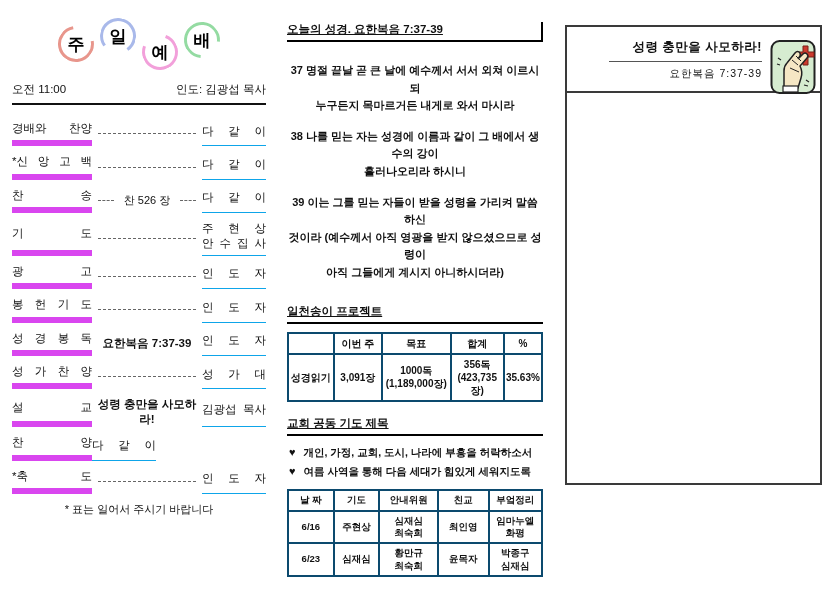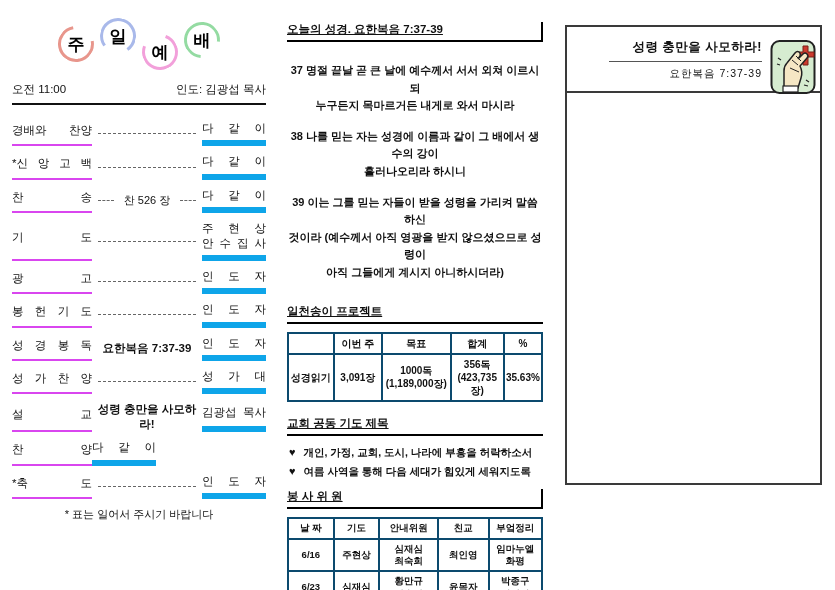--- a/index.html
+++ b/index.html
@@ -18,23 +18,23 @@
   .tchar:nth-child(2) { --rot:190deg; margin-top:2px; }
   .tchar:nth-child(3) { --rot:-25deg; margin-top:18px; }
   .tchar:nth-child(4) { --rot:140deg; margin-top:6px; }
 
   .subhead { display:flex; justify-content:space-between; align-items:flex-end; font-size:11.5px;
              margin-top:10px; padding-bottom:6px; border-bottom:2px solid #111; }
 
   .order { margin-top:16px; }
   .o-row { display:flex; align-items:stretch; margin-bottom:8px; }
   .o-label { width:80px; display:flex; flex-direction:column; justify-content:center;
-             border-bottom:2px solid #d946ef; padding-bottom:5px; font-size:11.5px; }
+             border-bottom:6px solid #d946ef; padding-bottom:5px; font-size:11.5px; }
   .o-right { width:64px; display:flex; flex-direction:column; justify-content:center;
-             border-bottom:6px solid #0ea5e9; padding-bottom:5px; font-size:11.5px; }
+             border-bottom:1px solid #0ea5e9; padding-bottom:5px; font-size:11.5px; }
   .jtext { width:100%; text-align:justify; text-align-last:justify; white-space:pre-line; line-height:1.25; }
   .o-dash { flex:1; align-self:center; height:0; border-bottom:1px dashed #666; margin:0 6px; }
   .o-center { align-self:center; text-align:center; white-space:pre-line; font-size:11px; line-height:1.3; padding:0 4px; }
   .o-center.bold { font-weight:bold; font-size:11.5px; }
   .o-center.grow { flex:1; }
   .footnote { text-align:center; font-size:11px; margin-top:8px; }
 
   
   .col-mid { position:absolute; left:287px; top:22px; width:256px; }
   .sec-head { font-size:11.5px; font-weight:bold; text-decoration:underline; padding-bottom:3px;
@@ -233,21 +233,20 @@
       <div class="prayer-item">
         <span class="heart">♥</span>
         <span>개인, 가정, 교회, 도시, 나라에 부흥을 허락하소서</span>
       </div>
       <div class="prayer-item">
         <span class="heart">♥</span>
         <span>여름 사역을 통해 다음 세대가 힘있게 세워지도록</span>
       </div>
     </div>
 
-    <div class="sec-head tick">봉 사 위 원</div>
     <table class="mid-table committee-table">
       <tbody>
           <tr>
         <th class="c0">날 짜</th>
         <th class="c1">기도</th>
         <th class="c2">안내위원</th>
         <th class="c3">친교</th>
         <th class="c4">부엌정리</th>
       </tr>
       <tr>

